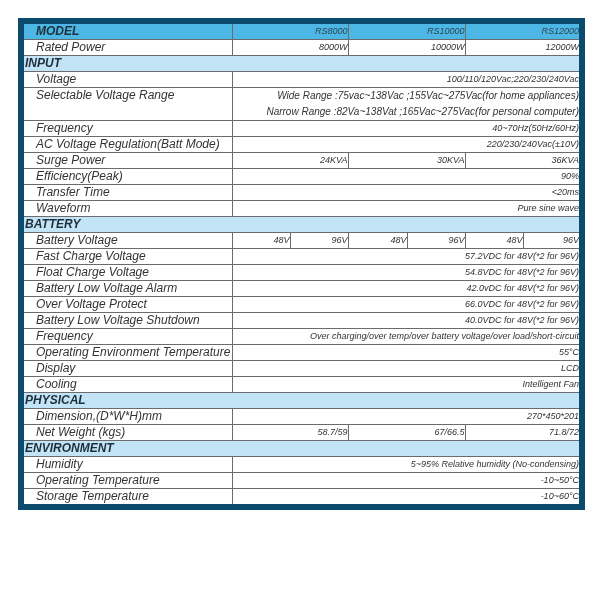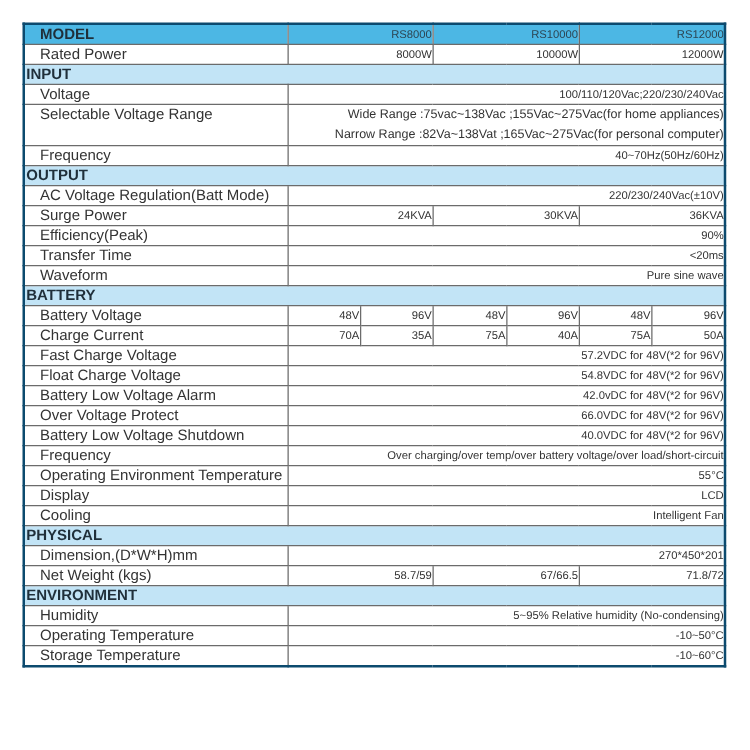--- a/index.html
+++ b/index.html
@@ -1,20 +1,21 @@
 <!DOCTYPE html>
 <html><head>
 <meta charset="utf-8">
 <style>
   html, body { margin: 0; padding: 0; background: #ffffff; }
   body { width: 600px; height: 600px; position: relative; overflow: hidden; font-family: "Liberation Sans", sans-serif; }
   table.spec {
     position: absolute; left: 18px; top: 18px; width: 561px;
     border-collapse: collapse; table-layout: fixed;
-    border: 2px solid #0c4a6e;
+    border: 6px solid #0c4a6e;
+    font-style: italic;
   }
   table.spec td {
     border: 1px solid #6b6b6b; padding: 0; height: 15px; line-height: 15px;
     color: #333333; overflow: hidden; white-space: nowrap;
   }
   td.label { font-size: 12px; padding-left: 12px !important; color: #2f2f2f; }
   td.val { font-size: 9px; text-align: right; color: #3a3a3a; }
   tr.model td { background: #4cb7e4; }
   tr.model td.label { font-weight: bold; font-size: 12px; color: #1f2f3a; }
   tr.model td.val { color: #2d4654; font-size: 9px; }
@@ -63,23 +64,20 @@
     <td class="multi" colspan="6">
       <div>Wide Range :75vac~138Vac ;155Vac~275Vac(for home appliances)</div>
       <div>Narrow Range :82Va~138Vat ;165Vac~275Vac(for personal computer)</div>
     </td>
   </tr>
   <tr>
     <td class="label">Frequency</td>
     <td class="val" colspan="6">40~70Hz(50Hz/60Hz)</td>
   </tr>
 
-  <tr class="section">
-    <td colspan="7">OUTPUT</td>
-  </tr>
   <tr>
     <td class="label">AC Voltage Regulation(Batt Mode)</td>
     <td class="val" colspan="6">220/230/240Vac(±10V)</td>
   </tr>
   <tr>
     <td class="label">Surge Power</td>
     <td class="val" colspan="2">24KVA</td>
     <td class="val" colspan="2">30KVA</td>
     <td class="val" colspan="2">36KVA</td>
   </tr>
@@ -100,29 +98,20 @@
     <td colspan="7">BATTERY</td>
   </tr>
   <tr>
     <td class="label">Battery Voltage</td>
     <td class="val">48V</td>
     <td class="val">96V</td>
     <td class="val">48V</td>
     <td class="val">96V</td>
     <td class="val">48V</td>
     <td class="val">96V</td>
-  </tr>
-  <tr>
-    <td class="label">Charge Current</td>
-    <td class="val">70A</td>
-    <td class="val">35A</td>
-    <td class="val">75A</td>
-    <td class="val">40A</td>
-    <td class="val">75A</td>
-    <td class="val">50A</td>
   </tr>
   <tr>
     <td class="label">Fast Charge Voltage</td>
     <td class="val" colspan="6">57.2VDC for 48V(*2 for 96V)</td>
   </tr>
   <tr>
     <td class="label">Float Charge Voltage</td>
     <td class="val" colspan="6">54.8VDC for 48V(*2 for 96V)</td>
   </tr>
   <tr>

